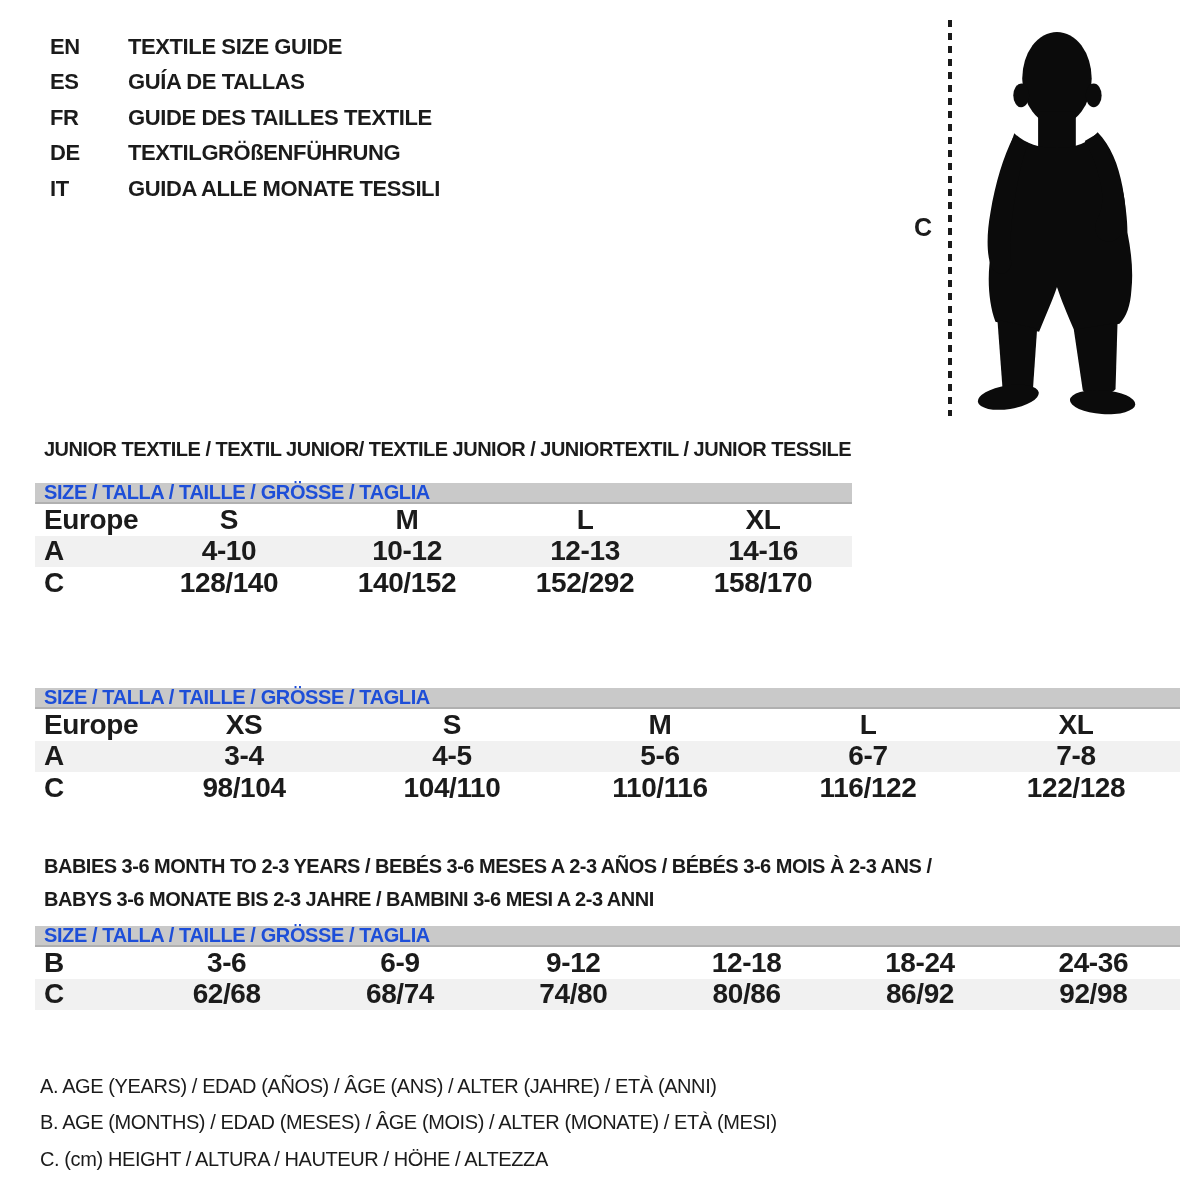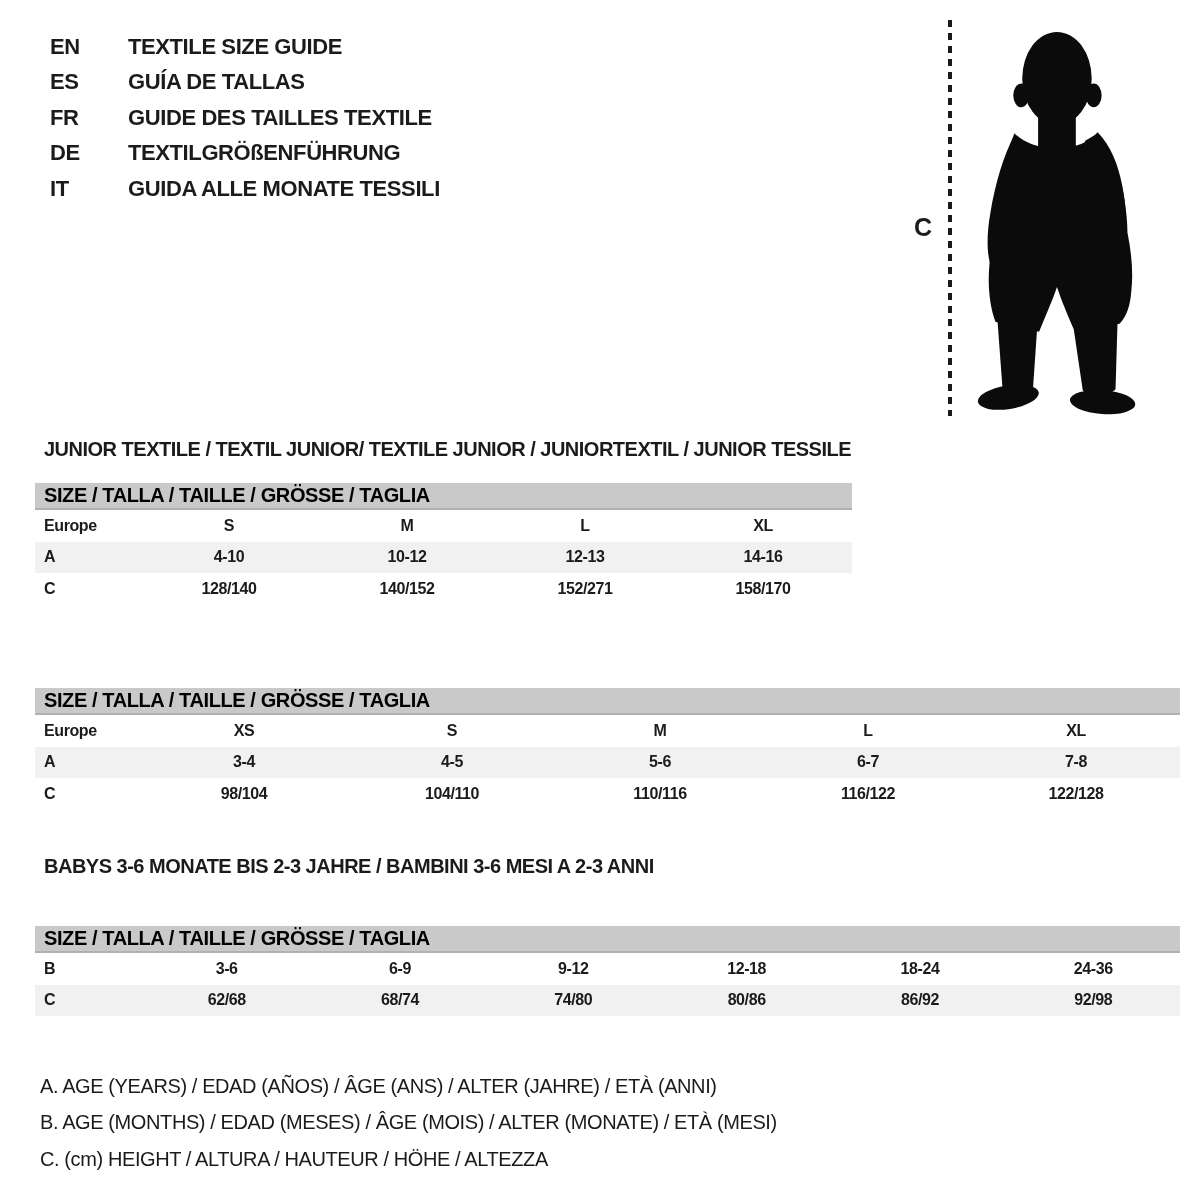--- a/index.html
+++ b/index.html
@@ -81,37 +81,37 @@
   .heading-children { top: 640px; }
   .heading-babies { top: 846px; line-height: 33px; }
 
   
   .size-table { position: absolute; left: 35px; }
   .table-junior   { top: 483px; width: 817px; }
   .table-children { top: 688px; width: 1145px; }
   .table-babies   { top: 926px; width: 1145px; }
 
   .size-band {
-    height: 27px;
+    height: 21px;
     display: flex;
     align-items: center;
     padding-left: 9px;
     box-sizing: border-box;
     background: var(--band-bg, #c9c9c9);
     border-bottom: 2px solid #b0b0b0;
     font-size: 20px;
     font-weight: 700;
     letter-spacing: -0.4px;
-    color: #000000;
+    color: #1d4ed8;
   }
   .trow {
     display: flex;
     align-items: center;
     height: 31.5px;
-    font-size: 16px;
+    font-size: 28px;
     font-weight: 700;
     letter-spacing: -0.4px;
   }
   .trow.alt { background: var(--alt-row-bg, #f1f1f1); }
   .cl {
     width: 105px;
     padding-left: 9px;
     box-sizing: border-box;
     text-align: left;
   }
@@ -204,21 +204,21 @@
       <span class="cl">A</span>
       <span class="cv">4-10</span>
       <span class="cv">10-12</span>
       <span class="cv">12-13</span>
       <span class="cv">14-16</span>
     </div>
     <div class="trow">
       <span class="cl">C</span>
       <span class="cv">128/140</span>
       <span class="cv">140/152</span>
-      <span class="cv">152/271</span>
+      <span class="cv">152/292</span>
       <span class="cv">158/170</span>
     </div>
   </div>
 
 
   <div class="size-table table-children">
     <div class="size-band">SIZE / TALLA / TAILLE / GRÖSSE / TAGLIA</div>
     <div class="trow">
       <span class="cl">Europe</span>
       <span class="cv">XS</span>
@@ -239,20 +239,21 @@
       <span class="cl">C</span>
       <span class="cv">98/104</span>
       <span class="cv">104/110</span>
       <span class="cv">110/116</span>
       <span class="cv">116/122</span>
       <span class="cv">122/128</span>
     </div>
   </div>
 
   <h2 class="sec-heading heading-babies">
+    <span style="display:block">BABIES 3-6 MONTH TO 2-3 YEARS / BEBÉS 3-6 MESES A 2-3 AÑOS / BÉBÉS 3-6 MOIS À 2-3 ANS /</span>
     <span style="display:block">BABYS 3-6 MONATE BIS 2-3 JAHRE / BAMBINI 3-6 MESI A 2-3 ANNI</span>
   </h2>
 
   <div class="size-table table-babies">
     <div class="size-band">SIZE / TALLA / TAILLE / GRÖSSE / TAGLIA</div>
     <div class="trow">
       <span class="cl">B</span>
       <span class="cv">3-6</span>
       <span class="cv">6-9</span>
       <span class="cv">9-12</span>

